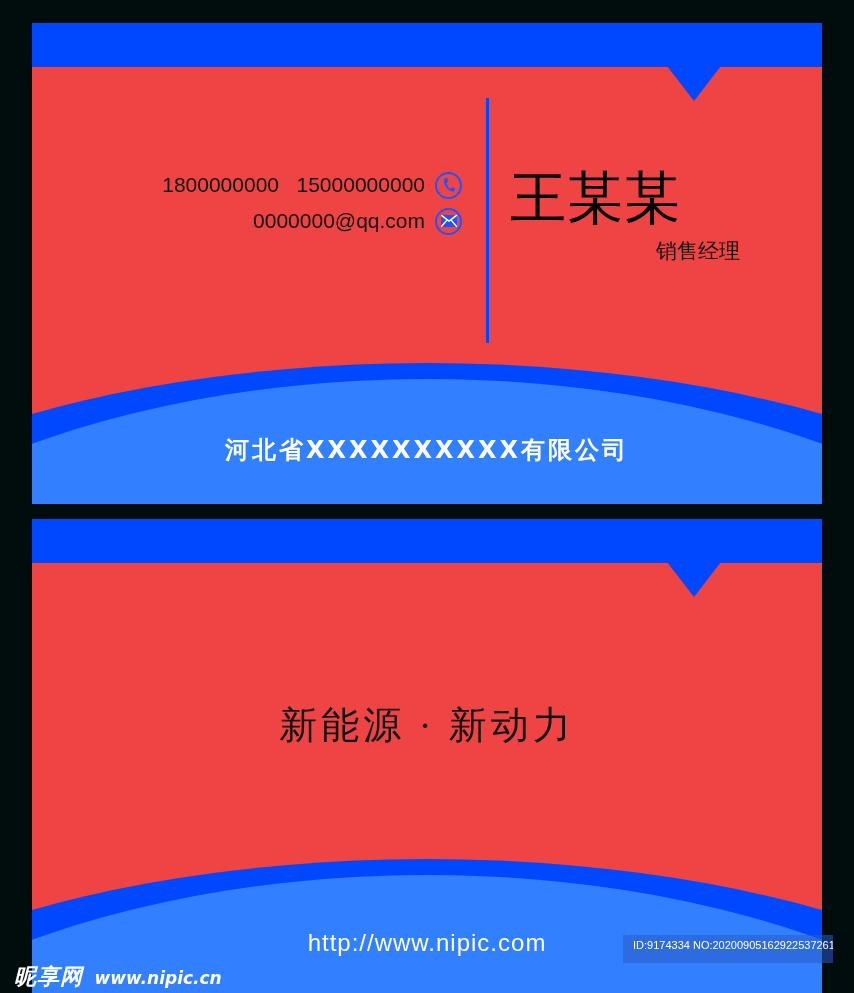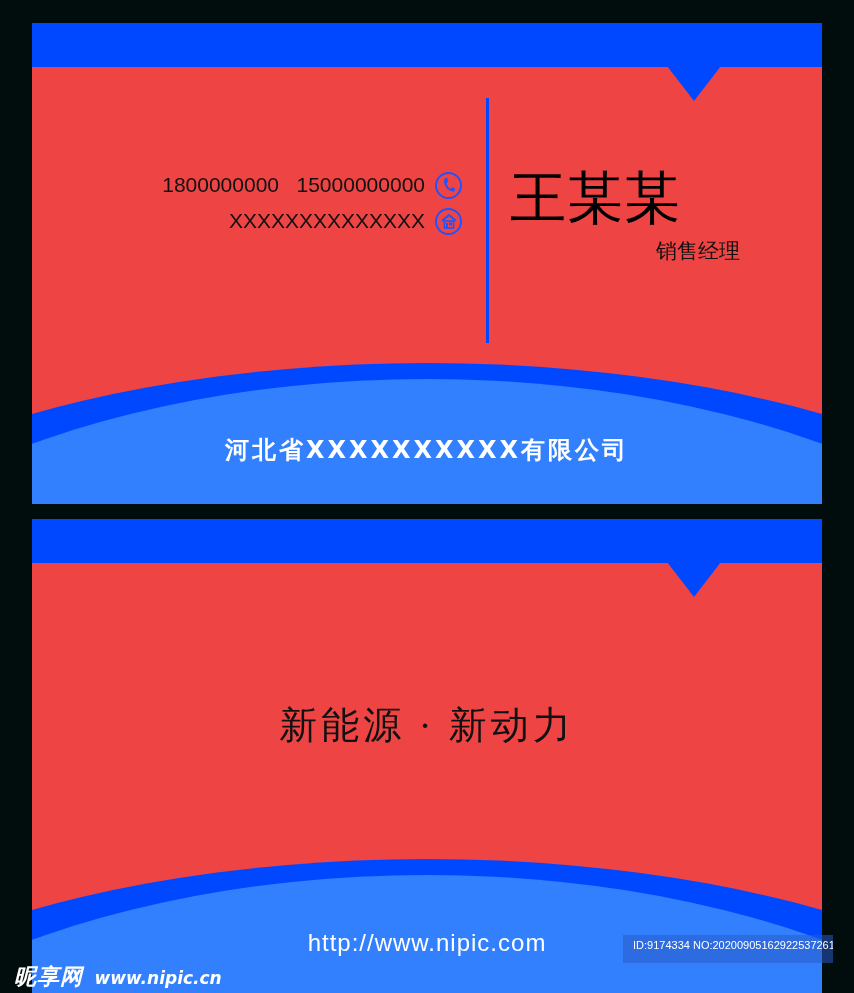--- a/index.html
+++ b/index.html
@@ -63,27 +63,25 @@
   <div class="contact">
     <div class="contact-row">
       <span class="contact-text">1800000000   15000000000</span>
       <span class="icon-circle">
         <svg width="14" height="16" viewBox="0 0 14 16">
             <path d="M3 1 L5.5 1 L6 5 L4.2 6 Q5.5 10 8.5 12 L10 10.3 L13 11.5 L12.5 14.5 Q5 15 2 6 Q1.5 3 3 1 Z" fill="#1e54ff"></path>
           </svg>
       </span>
     </div>
     <div class="contact-row">
-      <span class="contact-text">XXXXXXXXXXXXXX</span>
+      <span class="contact-text">0000000@qq.com</span>
       <span class="icon-circle">
-        <svg width="16" height="15" viewBox="0 0 16 15">
-            <path d="M1 7 L8 1 L15 7" stroke="#1e54ff" stroke-width="2" fill="none"></path>
-            <rect x="3.5" y="7" width="9" height="7" fill="none" stroke="#1e54ff" stroke-width="1.6"></rect>
-            <rect x="8" y="8.5" width="3" height="3" fill="#1e54ff"></rect>
-            <rect x="5" y="9" width="2" height="5" fill="#1e54ff"></rect>
+        <svg width="16" height="12" viewBox="0 0 16 12">
+            <rect x="0" y="0" width="16" height="12" fill="#1e54ff"></rect>
+            <path d="M0 0 L8 6 L16 0 M0 12 L6 5 M16 12 L10 5" stroke="#fff" stroke-width="1.4" fill="none"></path>
           </svg>
       </span>
     </div>
   </div>
 
   <div class="divider"></div>
 
   <div class="name">王某某</div>
   <div class="title">销售经理</div>
 

